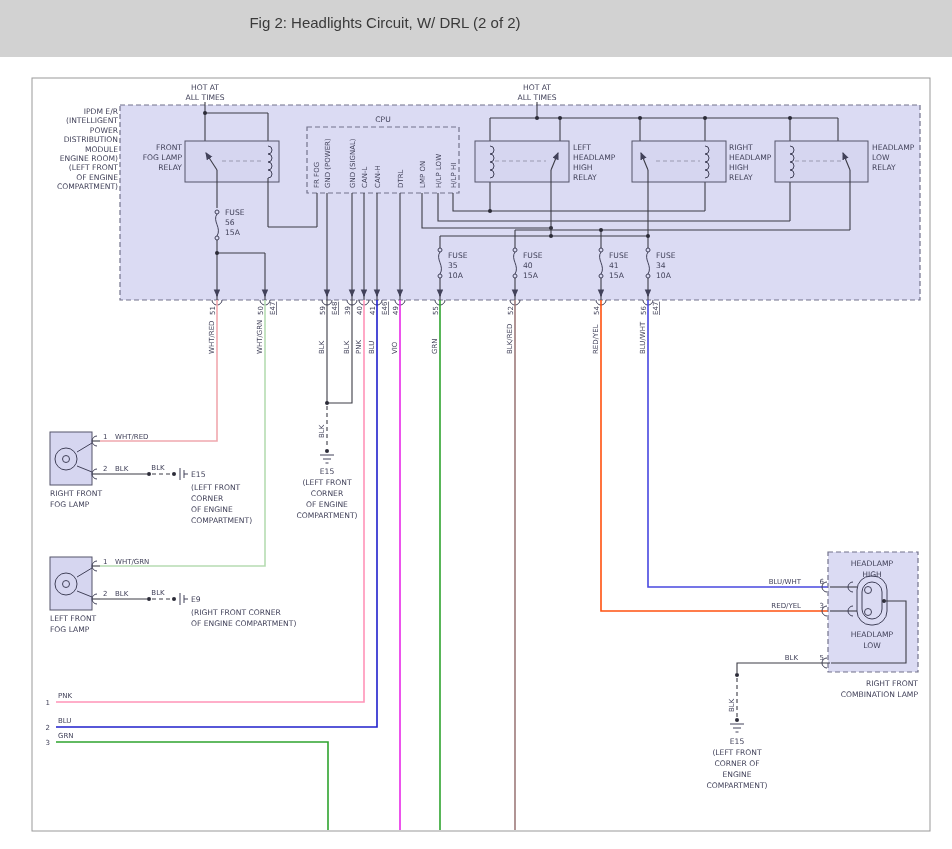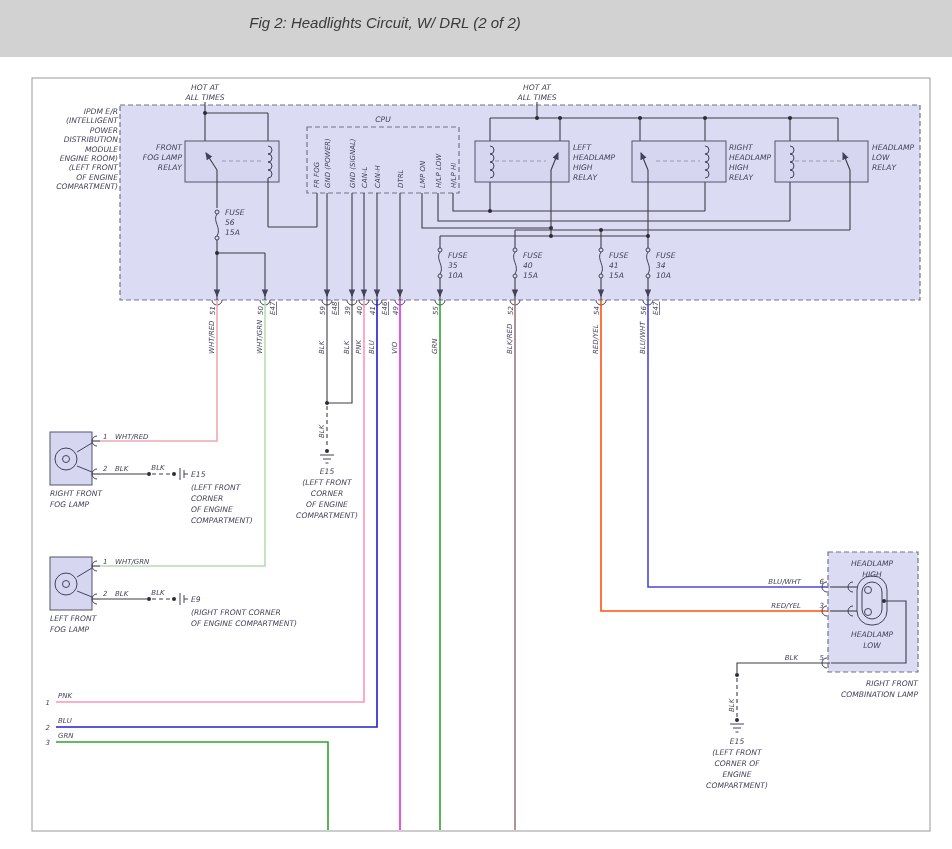--- a/index.html
+++ b/index.html
@@ -1,16 +1,16 @@
 <!DOCTYPE html>
 <html><head>
 <meta charset="utf-8">
 <style>
   html,body{margin:0;padding:0;background:#fff;}
-  .stage{position:relative;width:952px;height:849px;background:#ffffff;overflow:hidden;font-style:italic;}
+  .stage{position:relative;width:952px;height:849px;background:#ffffff;overflow:hidden;}
   svg{display:block;}
   .t{font-family:"DejaVu Sans","Liberation Sans",sans-serif;font-size:7.6px;fill:#42425a;}
   .tt{font-family:"Liberation Sans","DejaVu Sans",sans-serif;font-size:15px;fill:#3a3a3a;}
   .tn{font-size:7px;}
   .tu{text-decoration:underline;}
   .w{stroke:#3c3c46;stroke-width:1.1;fill:none;}
   .wd{stroke:#3c3c46;stroke-width:1.1;fill:none;stroke-dasharray:4,3;}
   .cw{stroke-width:1.6;fill:none;}
   .dashbox{fill:#dbdbf3;stroke:#72728c;stroke-width:1.2;stroke-dasharray:5,3;}
   .solidbox{fill:#d6d6f0;stroke:#55556a;stroke-width:1;}

